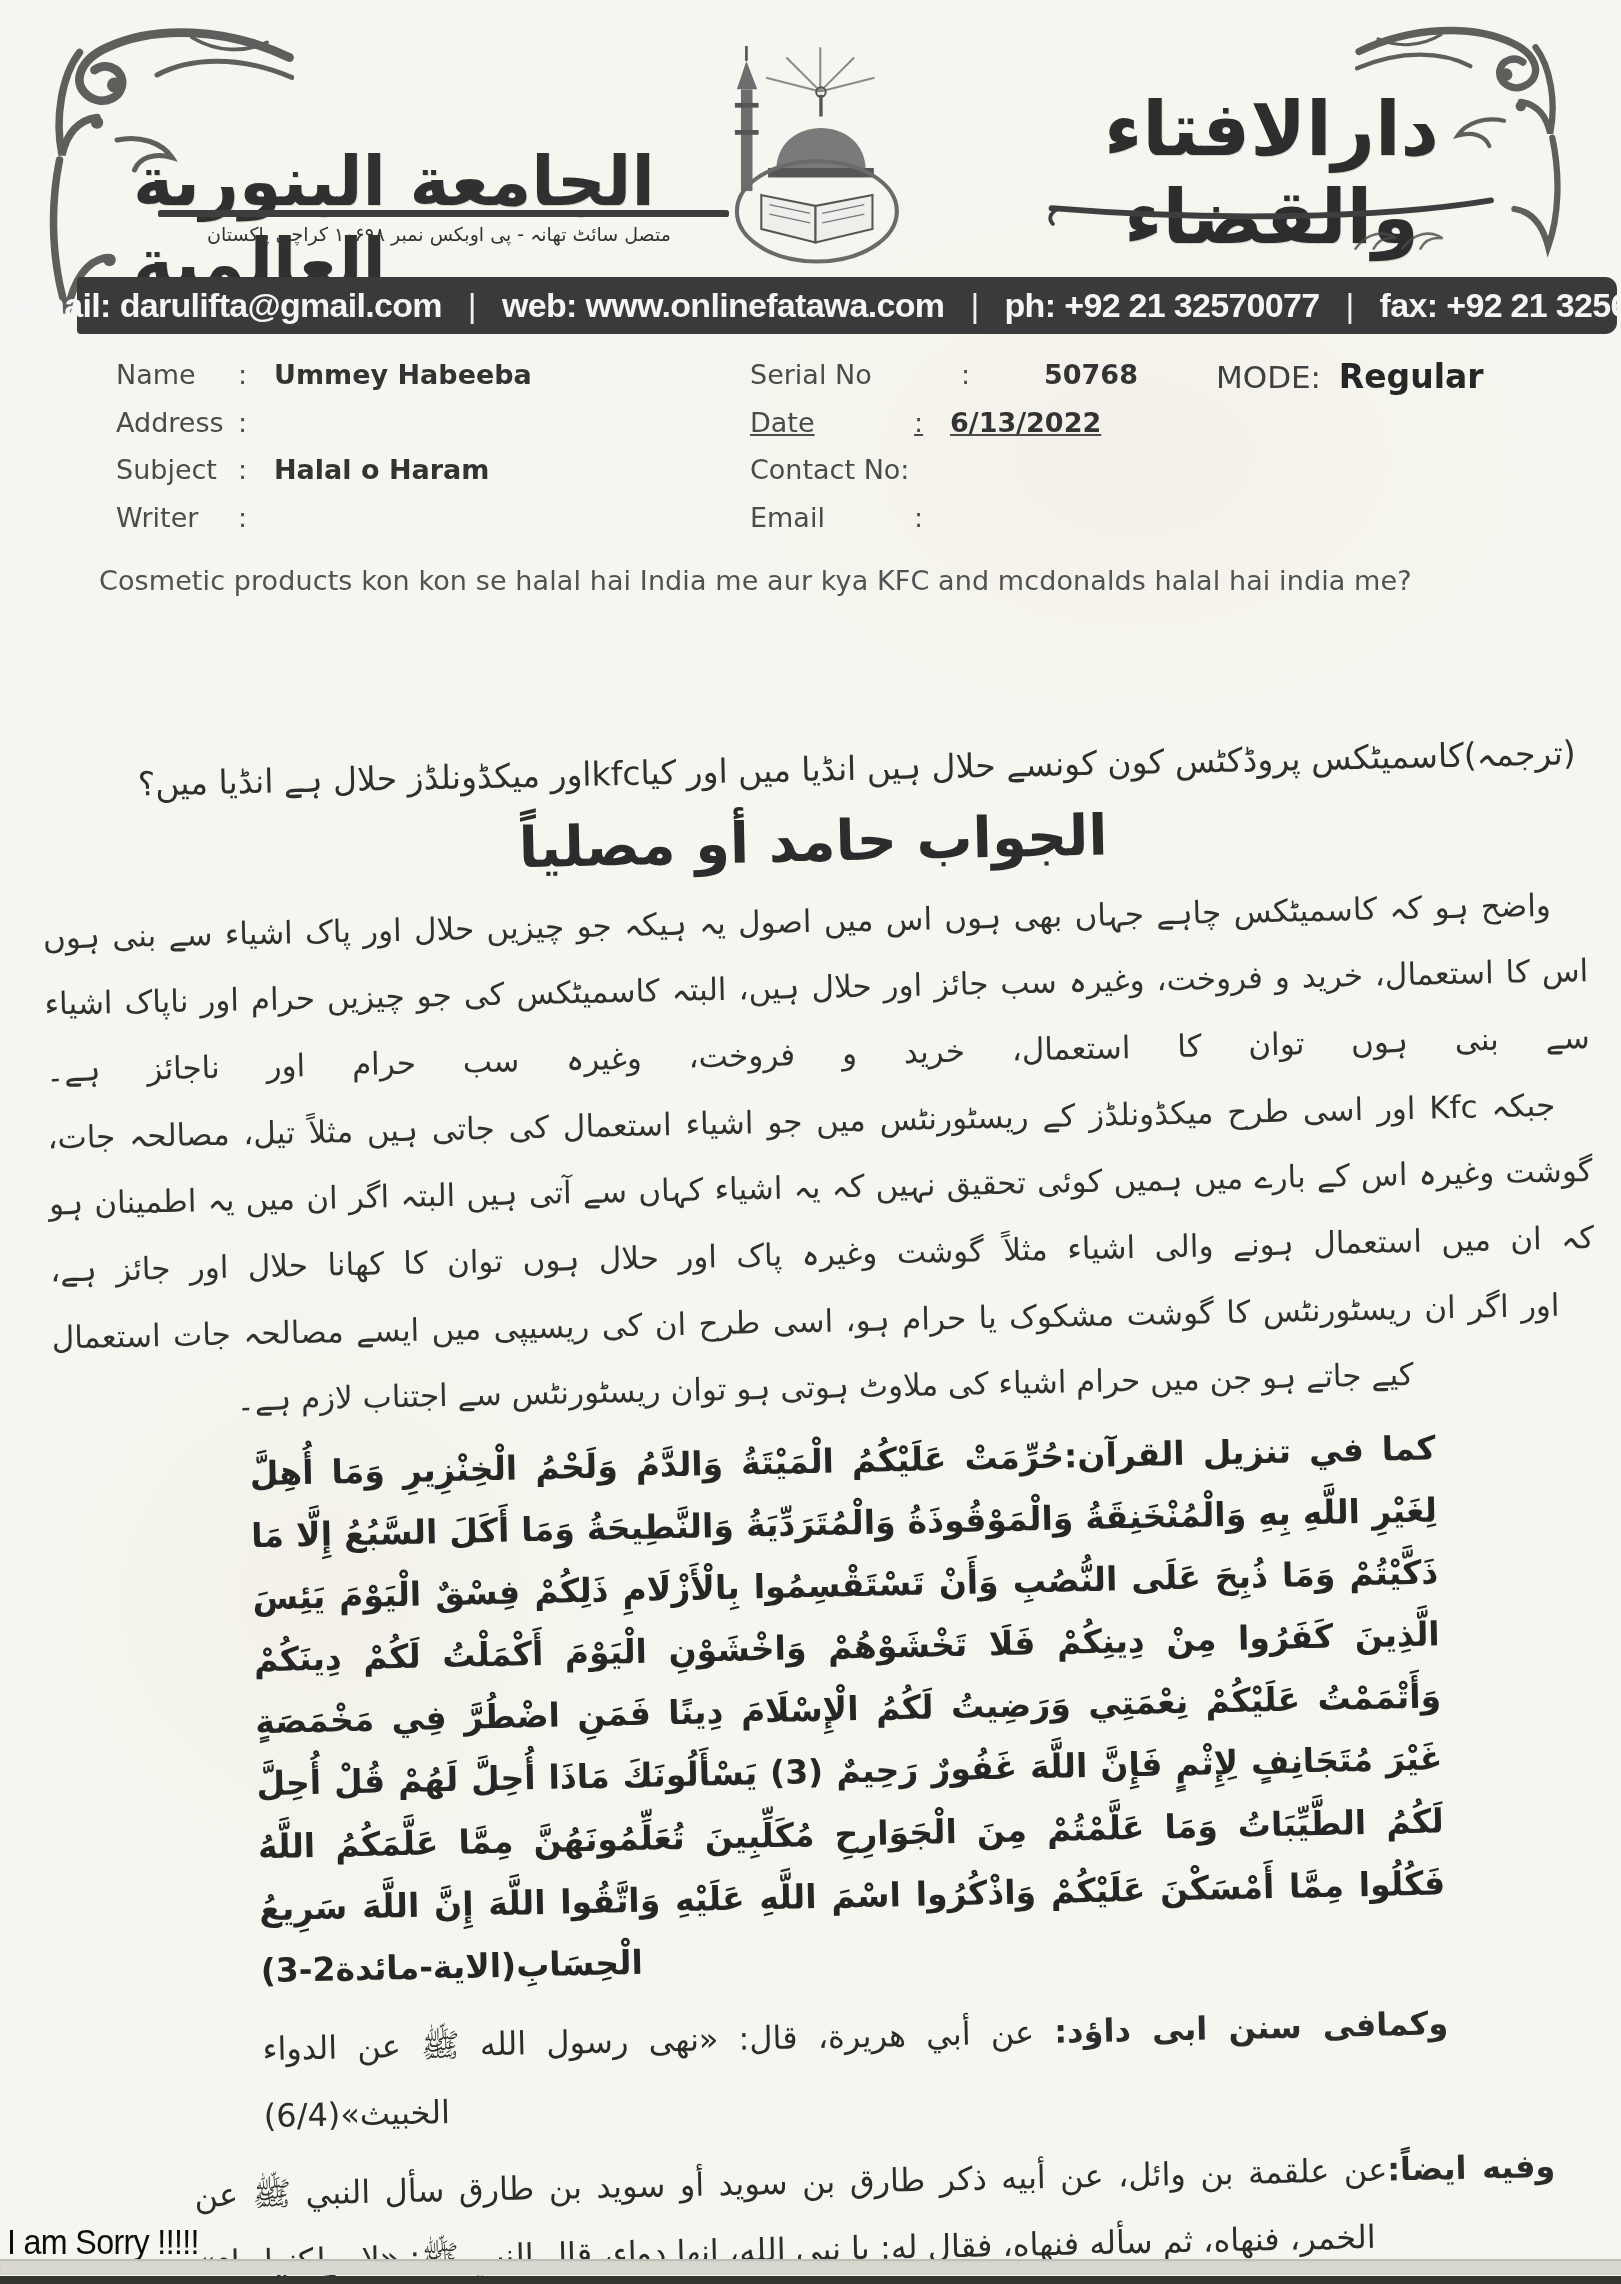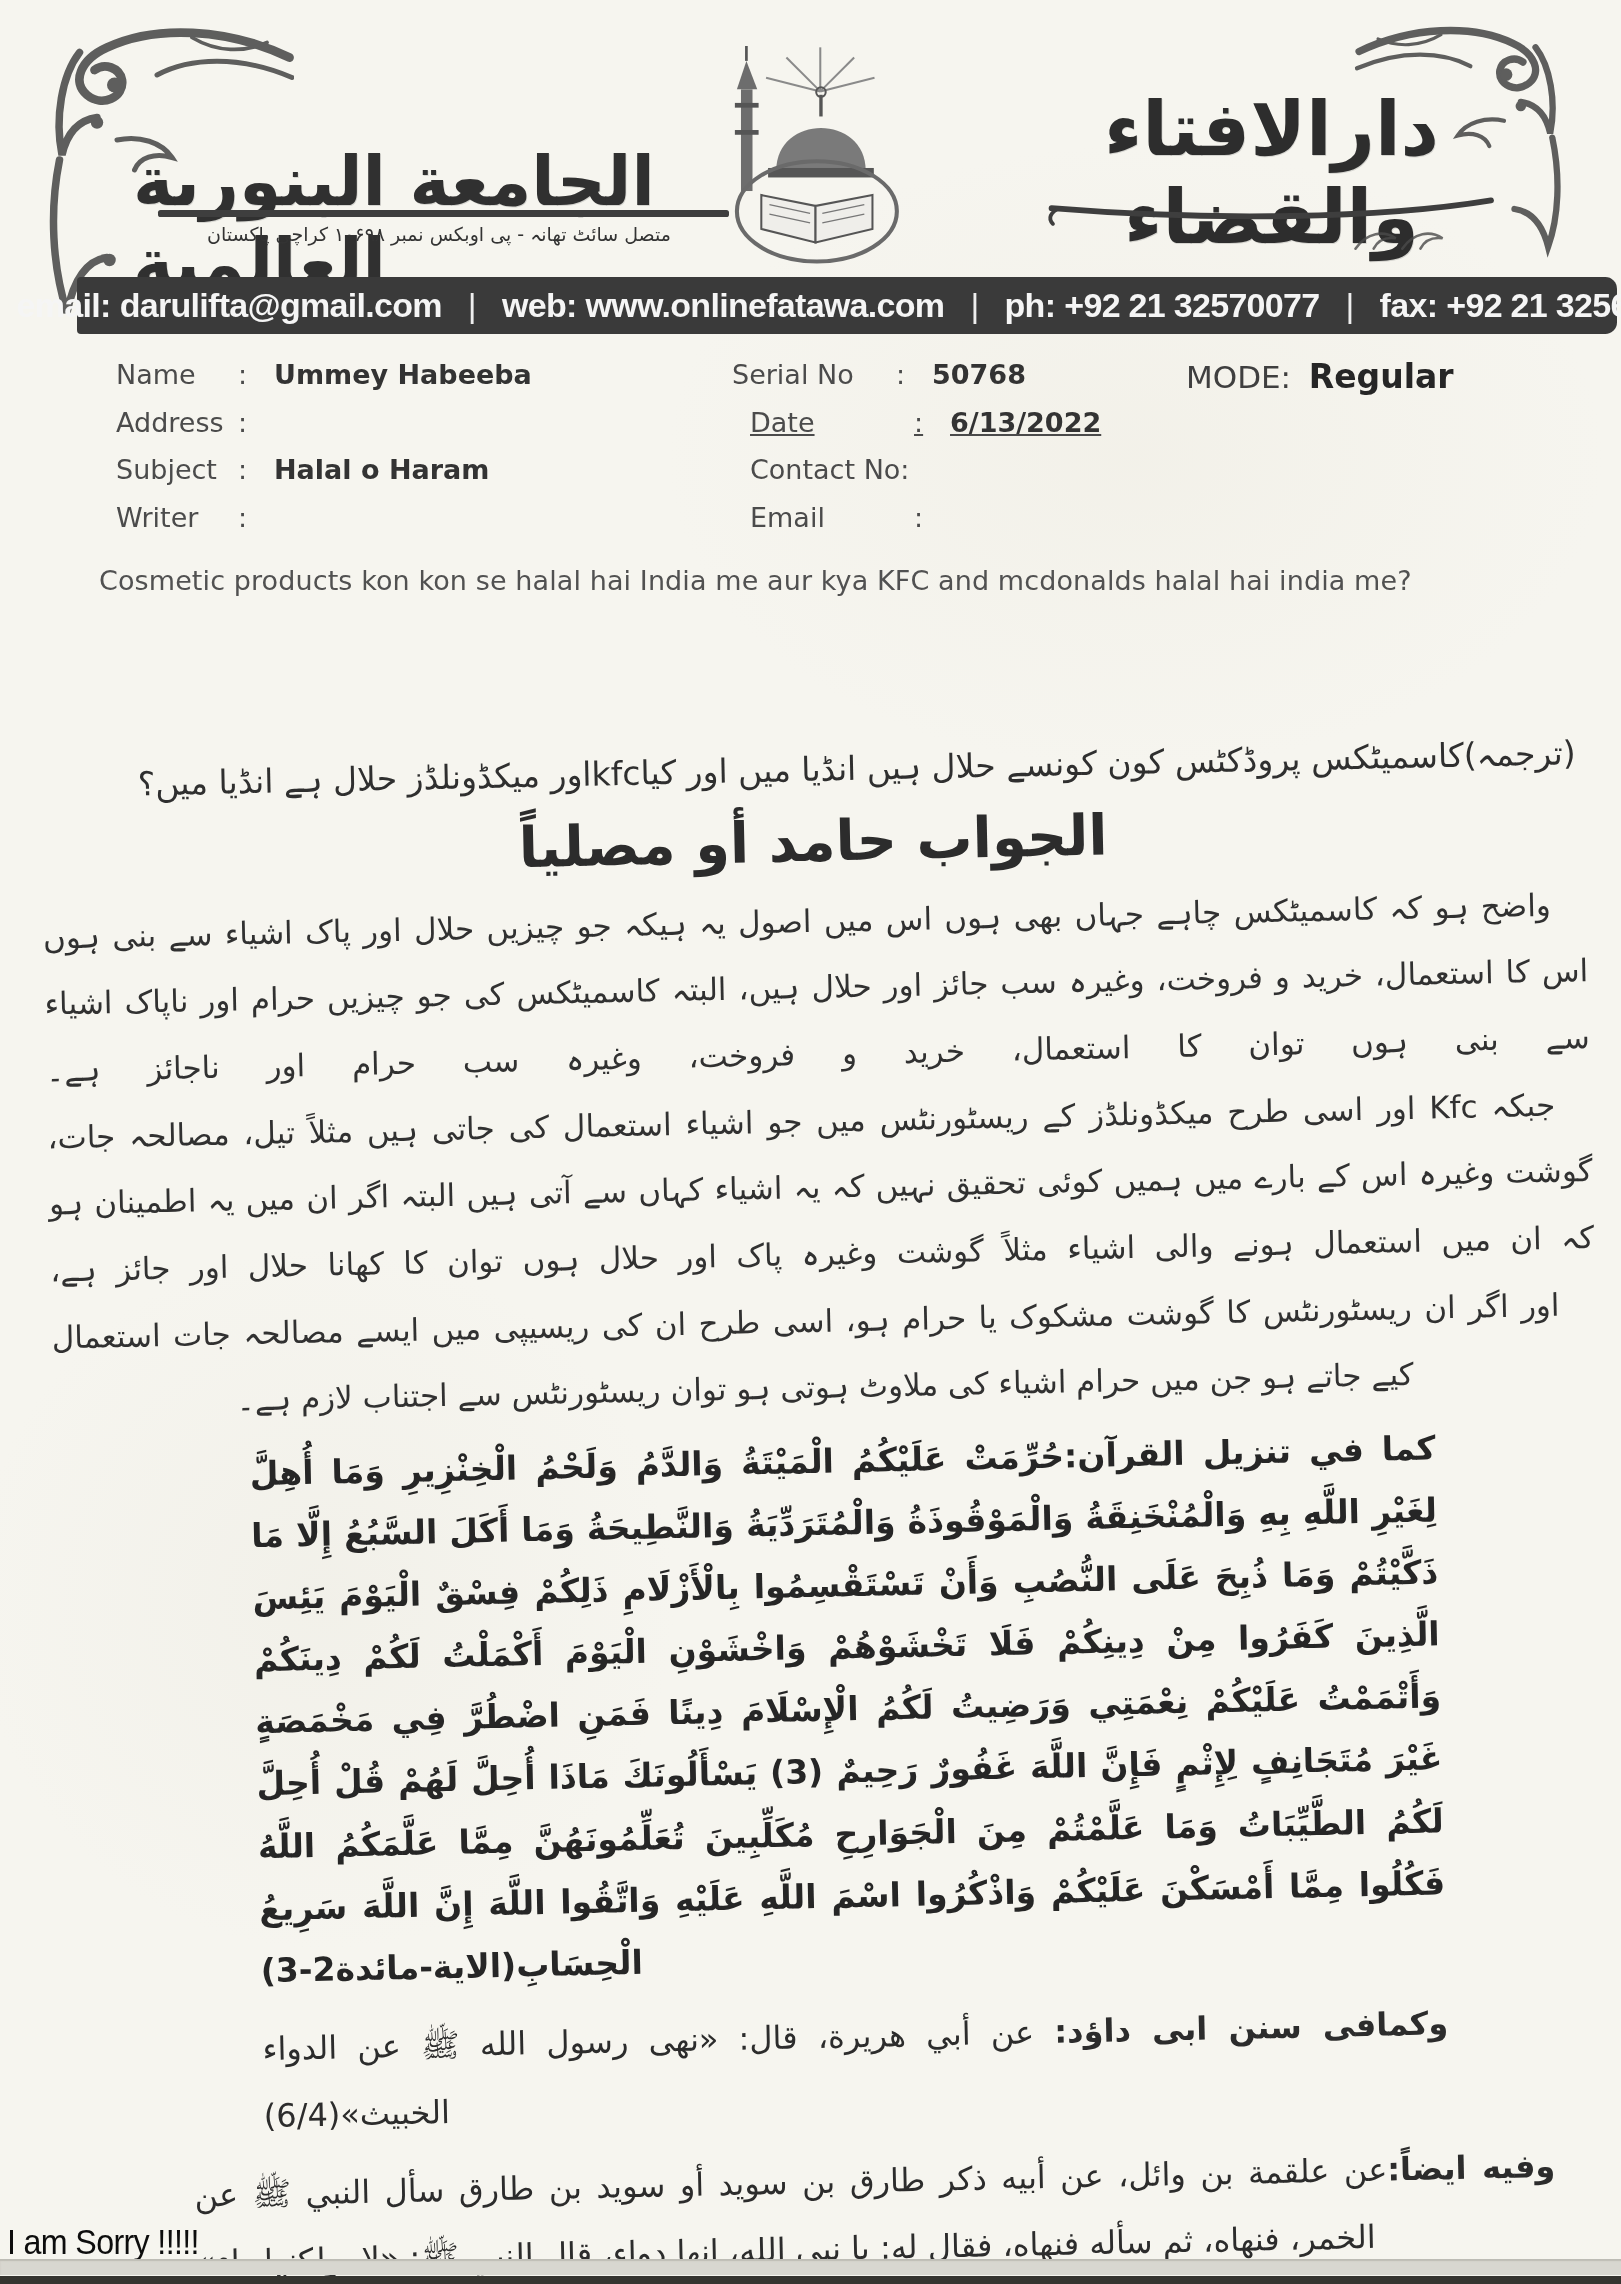--- a/index.html
+++ b/index.html
@@ -45,21 +45,21 @@
   .contact-bar .seg{margin:0 9px;}
   .contact-bar .lbl{margin-right:9px;}
   .contact-bar .pipe{margin:0 17px; font-weight:400; color:#eee;}
   
   .frow{position:absolute; display:flex; align-items:baseline; font-size:27px; color:#4b4b4b;}
   .frow .flabel{display:inline-block;}
   .col-l .flabel{width:122px;}
   .col-r .flabel{width:164px;}
   .frow .fsep{display:inline-block; width:36px; text-align:left;}
   .frow .fvalue{font-weight:700; color:#333; font-size:27px;}
-  .mode{position:absolute; left:1186px; top:357px; font-size:31px; color:#3f3f3f;}
+  .mode{position:absolute; left:1216px; top:357px; font-size:31px; color:#3f3f3f;}
   .mode .mode-value{font-weight:700; font-size:33px; color:#262626; margin-left:7.8px;}
   
   .question{
     position:absolute; left:99px; top:565px; width:1432px;
     font-size:27px; color:#515151; letter-spacing:0.1px;
   }
   
   .answer{
     position:absolute; left:39px; top:733px; width:1544px;
     transform:rotate(-1.25deg); transform-origin:100% 0;
@@ -193,21 +193,21 @@
     <span class="flabel">Subject</span>
     <span class="fsep">:</span>
     <span class="fvalue">Halal o Haram</span>
   </div>
   <div class="frow col-l" style="left:116px; top:502px;">
     <span class="flabel">Writer</span>
     <span class="fsep">:</span>
     <span class="fvalue"></span>
   </div>
 
-  <div class="frow col-r" style="left:732px; top:359px;">
+  <div class="frow col-r" style="left:750px; top:359px;gap:47px;">
     <span class="flabel">Serial No</span>
     <span class="fsep">:</span>
     <span class="fvalue">50768</span>
   </div>
   <div class="frow col-r" style="left:750px; top:407px;text-decoration:underline;">
     <span class="flabel">Date</span>
     <span class="fsep">:</span>
     <span class="fvalue">6/13/2022</span>
   </div>
   <div class="frow col-r" style="left:750px; top:454px;">

